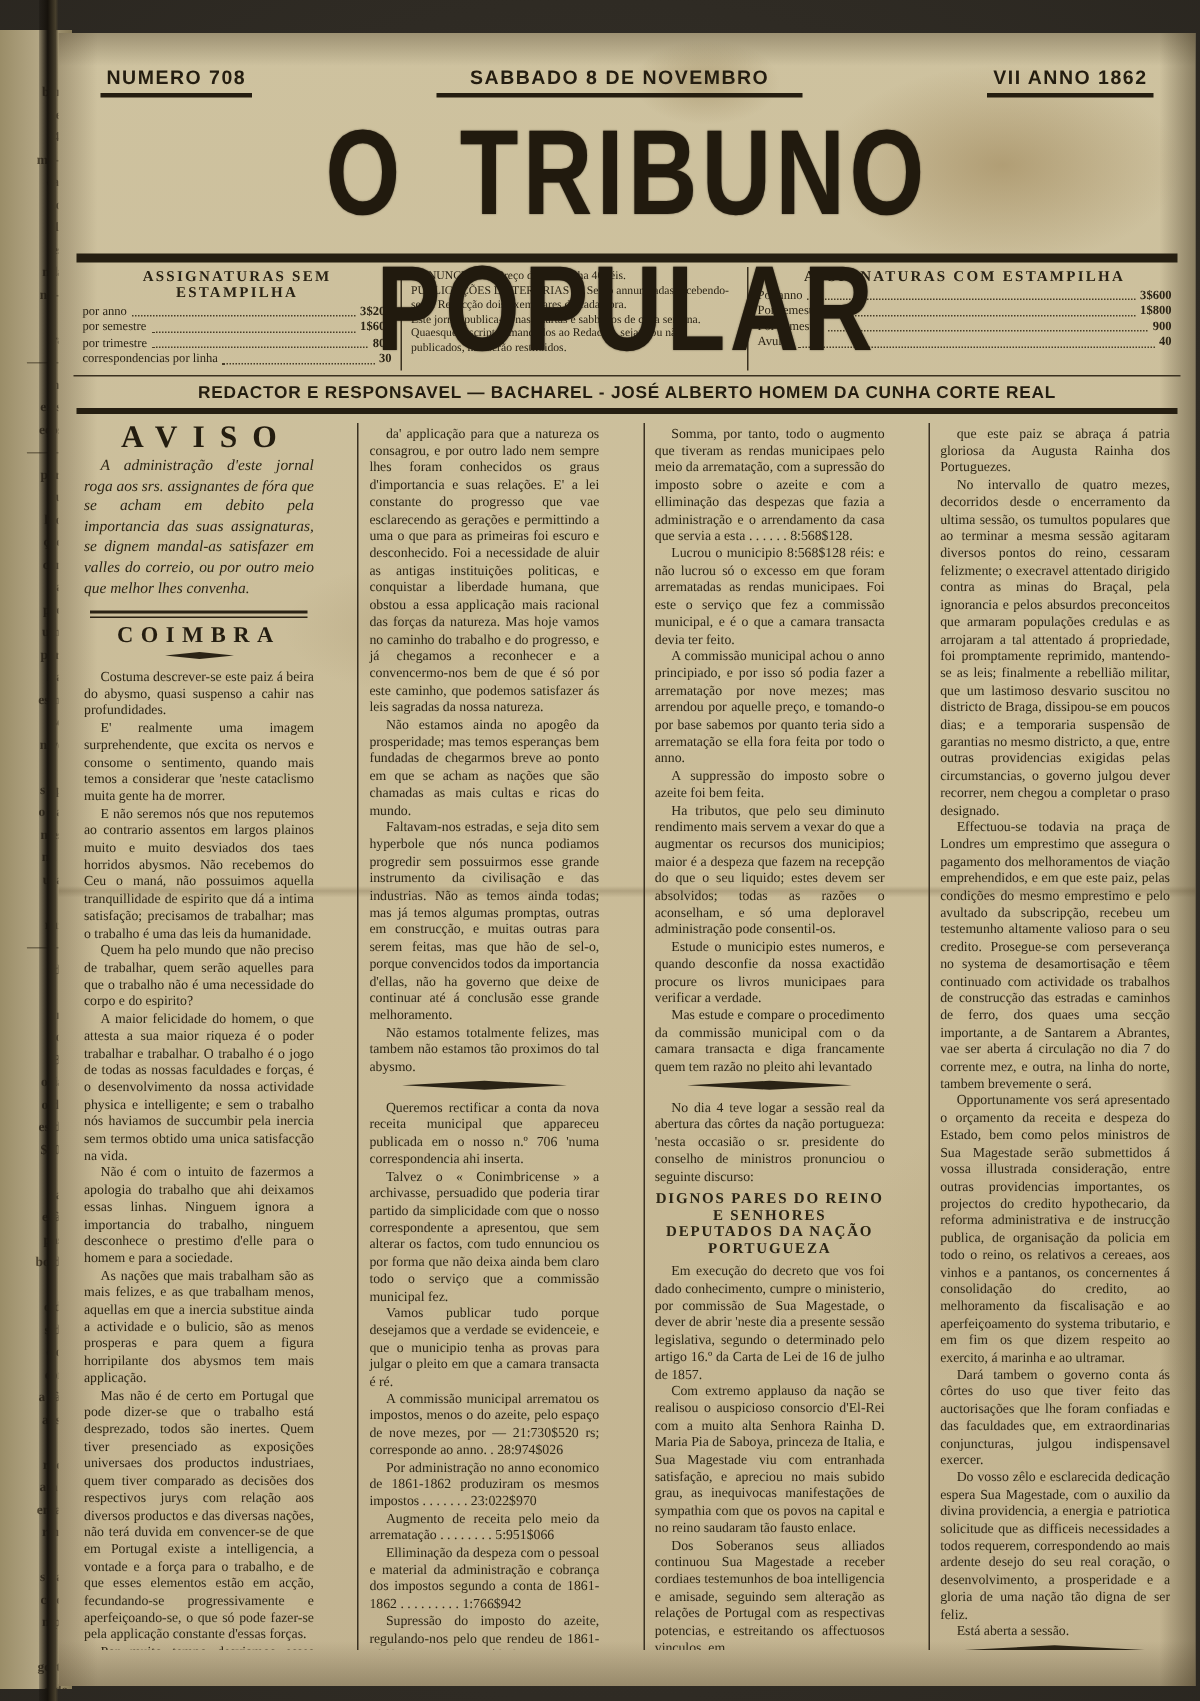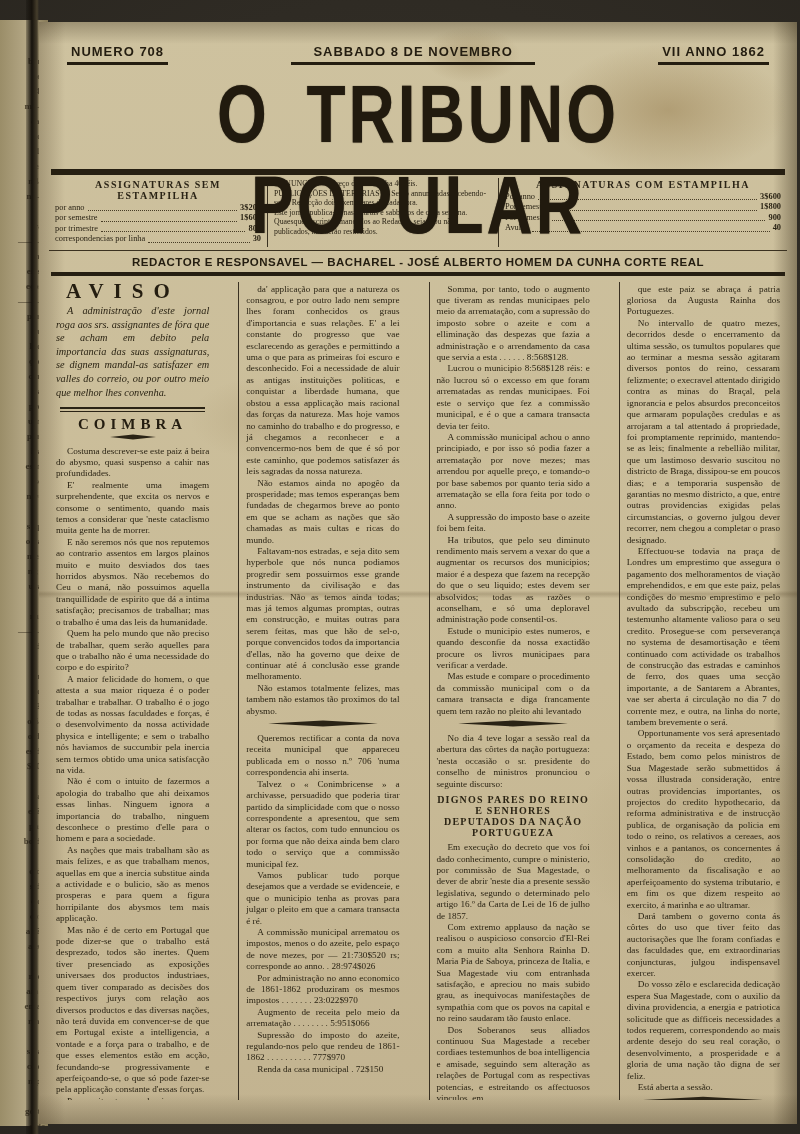--- a/index.html
+++ b/index.html
@@ -87,21 +87,21 @@
 
   
   .cols { display:flex; margin-top:6px; height:818px; }
   .col {
     flex:1; box-sizing:border-box; padding:2px 7px 0; overflow:hidden;
     font-size:9.2px; line-height:11.4px; text-align:justify; color:#2b2414;
   }
   .col + .col { border-left:1px solid #3a3122;margin-left:22px; }
   .col p { margin:0; text-indent:11px; }
   .aviso-title {
-    text-align:left; font-weight:bold; font-size:21px; letter-spacing:10px;
+    text-align:center; font-weight:bold; font-size:21px; letter-spacing:10px;
     margin:2px 0 7px; text-indent:10px; color:#241d10;
   }
   .italic { font-style:italic; font-size:10.3px; line-height:13.6px; }
   .double-rule { border-top:2px solid #2a2315; border-bottom:1px solid #2a2315; height:2px; margin:8px 4px 7px; }
   .section-title {
     text-align:center; font-weight:bold; font-size:15px; letter-spacing:5px;
     margin:2px 0 0; color:#241d10;
   }
   .flourish { display:block; margin:3px auto 6px; }
   .speech-heading {
@@ -290,29 +290,30 @@
         <p>Não estamos totalmente felizes, mas tambem não estamos tão proximos do tal abysmo.</p>
         <svg class="flourish" width="110" height="7" viewBox="0 0 110 7">
             <polygon points="0,3.5 55,0.5 110,3.5 55,6.5" fill="#2a2315"></polygon>
           </svg>
         <p>Queremos rectificar a conta da nova receita municipal que appareceu publicada em o nosso n.º 706 'numa correspondencia ahi inserta.</p>
         <p>Talvez o « Conimbricense » a archivasse, persuadido que poderia tirar partido da simplicidade com que o nosso correspondente a apresentou, que sem alterar os factos, com tudo ennunciou os por forma que não deixa ainda bem claro todo o serviço que a commissão municipal fez.</p>
         <p>Vamos publicar tudo porque desejamos que a verdade se evidenceie, e que o municipio tenha as provas para julgar o pleito em que a camara transacta é ré.</p>
         <p>A commissão municipal arrematou os impostos, menos o do azeite, pelo espaço de nove mezes, por — 21:730$520 rs; corresponde ao anno. .  28:974$026</p>
         <p>Por administração no anno economico de 1861-1862 produziram os mesmos impostos . . . . . . .  23:022$970</p>
         <p>Augmento de receita pelo meio da arrematação . . . . . . . .  5:951$066</p>
+        <p>Elliminação da despeza com o pessoal e material da administração e cobrança dos impostos segundo a conta de 1861-1862 . . . . . . . . .  1:766$942</p>
         <p>Supressão do imposto do azeite, regulando-nos pelo que rendeu de 1861-1862 . . . . . . . . . .  777$970</p>
         <p>Renda da casa municipal .  72$150</p>
       </div>
 
       <div class="col">
         <p>Somma, por tanto, todo o augmento que tiveram as rendas municipaes pelo meio da arrematação, com a supressão do imposto sobre o azeite e com a elliminação das despezas que fazia a administração e o arrendamento da casa que servia a esta . . . . . .  8:568$128.</p>
         <p>Lucrou o municipio 8:568$128 réis: e não lucrou só o excesso em que foram arrematadas as rendas municipaes. Foi este o serviço que fez a commissão municipal, e é o que a camara transacta devia ter feito.</p>
         <p>A commissão municipal achou o anno principiado, e por isso só podia fazer a arrematação por nove mezes; mas arrendou por aquelle preço, e tomando-o por base sabemos por quanto teria sido a arrematação se ella fora feita por todo o anno.</p>
-        <p>A suppressão do imposto base o azeite foi bem feita.</p>
+        <p>A suppressão do imposto sobre o azeite foi bem feita.</p>
         <p>Ha tributos, que pelo seu diminuto rendimento mais servem a vexar do que a augmentar os recursos dos municipios; maior é a despeza que fazem na recepção do que o seu liquido; estes devem ser absolvidos; todas as razões o aconselham, e só uma deploravel administração pode consentil-os.</p>
         <p>Estude o municipio estes numeros, e quando desconfie da nossa exactidão procure os livros municipaes para verificar a verdade.</p>
         <p>Mas estude e compare o procedimento da commissão municipal com o da camara transacta e diga francamente quem tem razão no pleito ahi levantado</p>
         <svg class="flourish" width="110" height="7" viewBox="0 0 110 7">
             <polygon points="0,3.5 55,0.5 110,3.5 55,6.5" fill="#2a2315"></polygon>
           </svg>
         <p>No dia 4 teve logar a sessão real da abertura das côrtes da nação portugueza: 'nesta occasião o sr. presidente do conselho de ministros pronunciou o seguinte discurso:</p>
         <div class="speech-heading">DIGNOS PARES DO REINO E SENHORES
 DEPUTADOS DA NAÇÃO PORTUGUEZA</div>
         <p>Em execução do decreto que vos foi dado conhecimento, cumpre o ministerio, por commissão de Sua Magestade, o dever de abrir 'neste dia a presente sessão legislativa, segundo o determinado pelo artigo 16.º da Carta de Lei de 16 de julho de 1857.</p>

